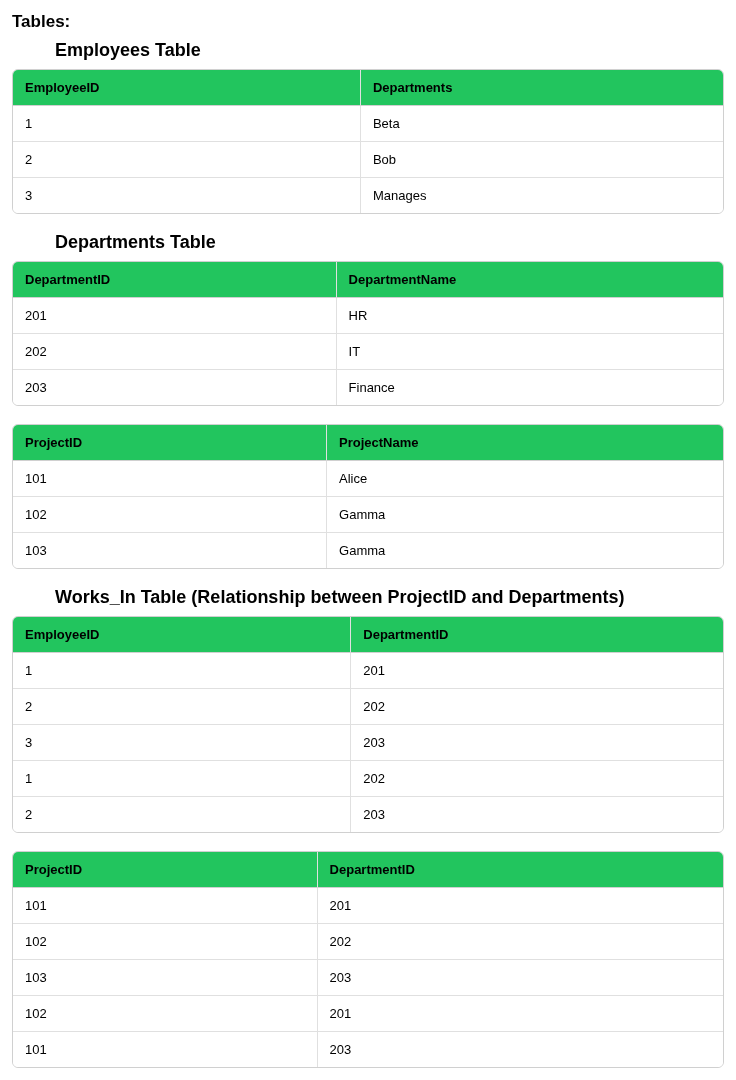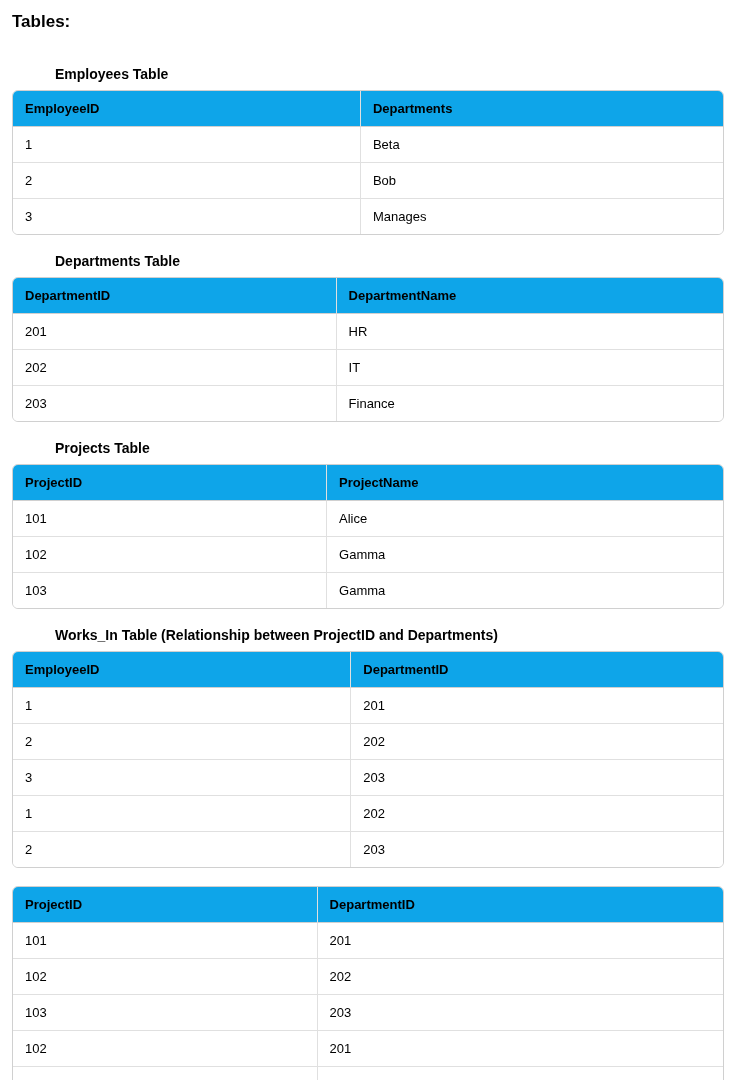--- a/index.html
+++ b/index.html
@@ -10,47 +10,47 @@
     body {
       font-family: -apple-system, BlinkMacSystemFont, "Segoe UI", Helvetica, Arial, sans-serif;
       background: #ffffff;
       color: #000000;
       padding: 12px;
       width: 736px;
     }
     .page-title {
       font-size: 17px;
       font-weight: 700;
-      margin-bottom: 34px;
+      margin-bottom: 8px;
     }
     .table-section {
       margin-bottom: 18px;
     }
     .table-title {
-      font-size: 14px;
+      font-size: 18px;
       font-weight: 700;
       margin-bottom: 8px;
       padding-left: 43px;
     }
     table {
       width: 100%;
       border-collapse: separate;
       border-spacing: 0;
       border: 1px solid #d0d0d0;
       border-radius: 6px;
       overflow: hidden;
       font-size: 13px;
     }
     th, td {
       text-align: left;
       padding: 10px 12px;
       border-bottom: 1px solid #e0e0e0;
     }
     th {
-      background: #0ea5e9;
+      background: #22c55e;
       font-weight: 700;
       border-bottom: 1px solid #d0d0d0;
     }
     th:not(:last-child), td:not(:last-child) {
       border-right: 1px solid #e0e0e0;
     }
     tr:last-child td {
       border-bottom: none;
     }
     td {
@@ -107,21 +107,20 @@
             <td>IT</td>
           </tr>
           <tr>
             <td>203</td>
             <td>Finance</td>
           </tr>
         </tbody>
       </table>
     </div>
     <div class="table-section">
-      <div class="table-title">Projects Table</div>
       <table>
         <thead>
           <tr>
             <th>ProjectID</th>
             <th>ProjectName</th>
           </tr>
         </thead>
         <tbody>
           <tr>
             <td>101</td>

